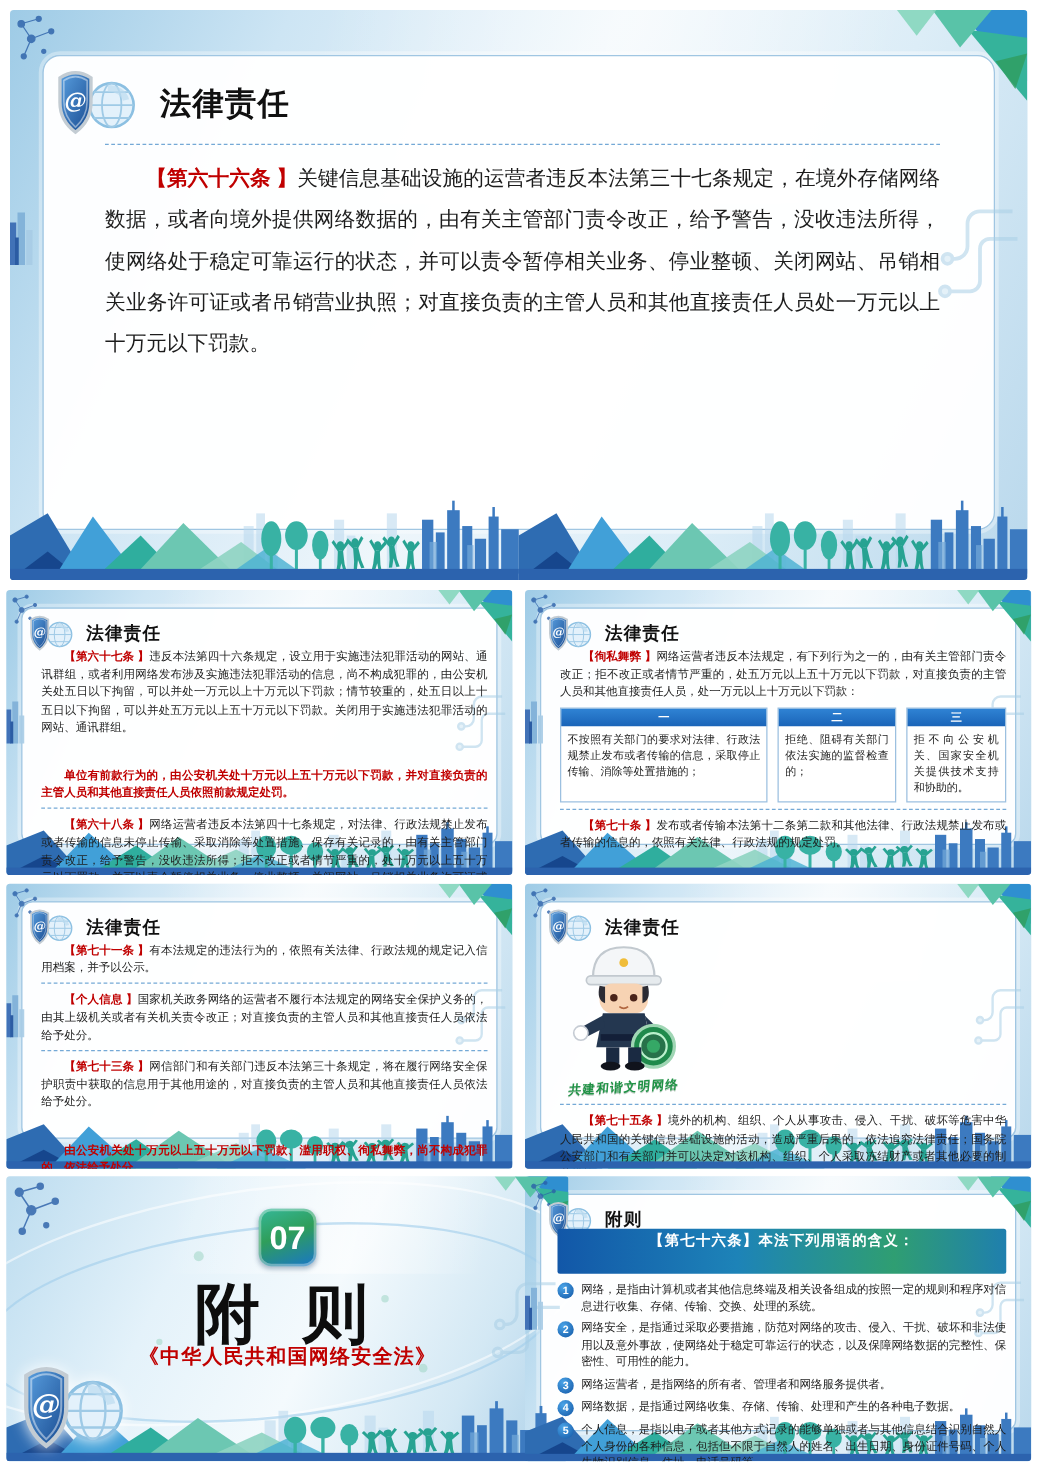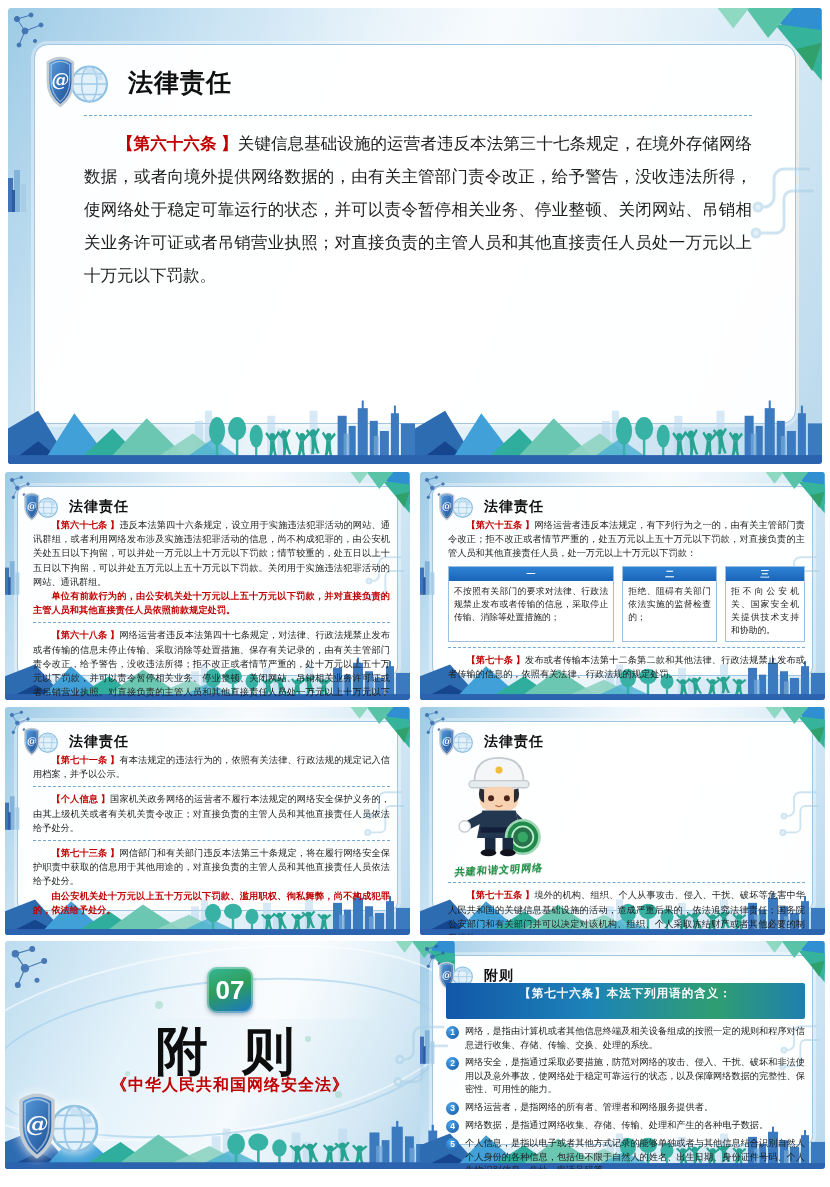--- a/index.html
+++ b/index.html
@@ -49,21 +49,21 @@
   #s1 .header{left:36px;top:44px;}
   .header .icon{flex:0 0 auto;}
   .title{font-weight:bold;color:#101010;margin-left:8px;letter-spacing:1px;}
   .content .title{font-size:14px;}
   #s1 .title{font-size:25px;margin-left:14px;}
 
   .body{position:absolute;z-index:5;text-align:justify;}
   #s1 .body{left:76px;right:70px;top:96px;font-size:16.5px;line-height:33px;}
   .content .body{left:28px;right:20px;top:46px;font-size:9.2px;line-height:14.2px;}
   .para{margin:0;text-indent:2em;color:var(--ink);}
-  .para.red{color:var(--red);font-weight:bold;}
+  .para.red{color:var(--red);font-weight:bold;margin-top:24px;}
   .tag{color:var(--red);font-weight:bold;}
   .dash{border-top:1px dashed #74a9d6;margin:5px 0;}
   #s1 .dash{margin:11px 0;}
 
   
   .cols{display:flex;gap:8px;margin:5px 0 4px 0;}
   .colbox{background:#fff;border:1px solid #9cc0e0;display:flex;flex-direction:column;}
   .colbox .chead{
     background:linear-gradient(180deg,#2f83d4,#1a64b8);color:#fff;font-weight:bold;
     text-align:center;font-size:9px;line-height:14px;height:14px;
@@ -335,21 +335,21 @@
   <svg class="circuit" width="44" height="76" viewBox="0 0 70 110">
       <use href="#circuitg"></use>
     </svg>
   <div class="header">
     <svg class="icon" width="38" height="33" viewBox="0 0 66 58">
         <use href="#shieldg"></use>
       </svg>
     <span class="title">法律责任</span>
   </div>
   <div class="body">
-    <p class="para"><span class="tag">【第六十五条 】</span><span>网络运营者违反本法规定，有下列行为之一的，由有关主管部门责令改正；拒不改正或者情节严重的，处五万元以上五十万元以下罚款，对直接负责的主管人员和其他直接责任人员，处一万元以上十万元以下罚款：</span></p>
+    <p class="para"><span class="tag">【徇私舞弊 】</span><span>网络运营者违反本法规定，有下列行为之一的，由有关主管部门责令改正；拒不改正或者情节严重的，处五万元以上五十万元以下罚款，对直接负责的主管人员和其他直接责任人员，处一万元以上十万元以下罚款：</span></p>
     <div class="cols">
       <div class="colbox c1">
         <div class="chead">一</div>
         <div class="cbody">不按照有关部门的要求对法律、行政法规禁止发布或者传输的信息，采取停止传输、消除等处置措施的；</div>
       </div>
       <div class="colbox c2">
         <div class="chead">二</div>
         <div class="cbody">拒绝、阻碍有关部门依法实施的监督检查的；</div>
       </div>
       <div class="colbox c3">

